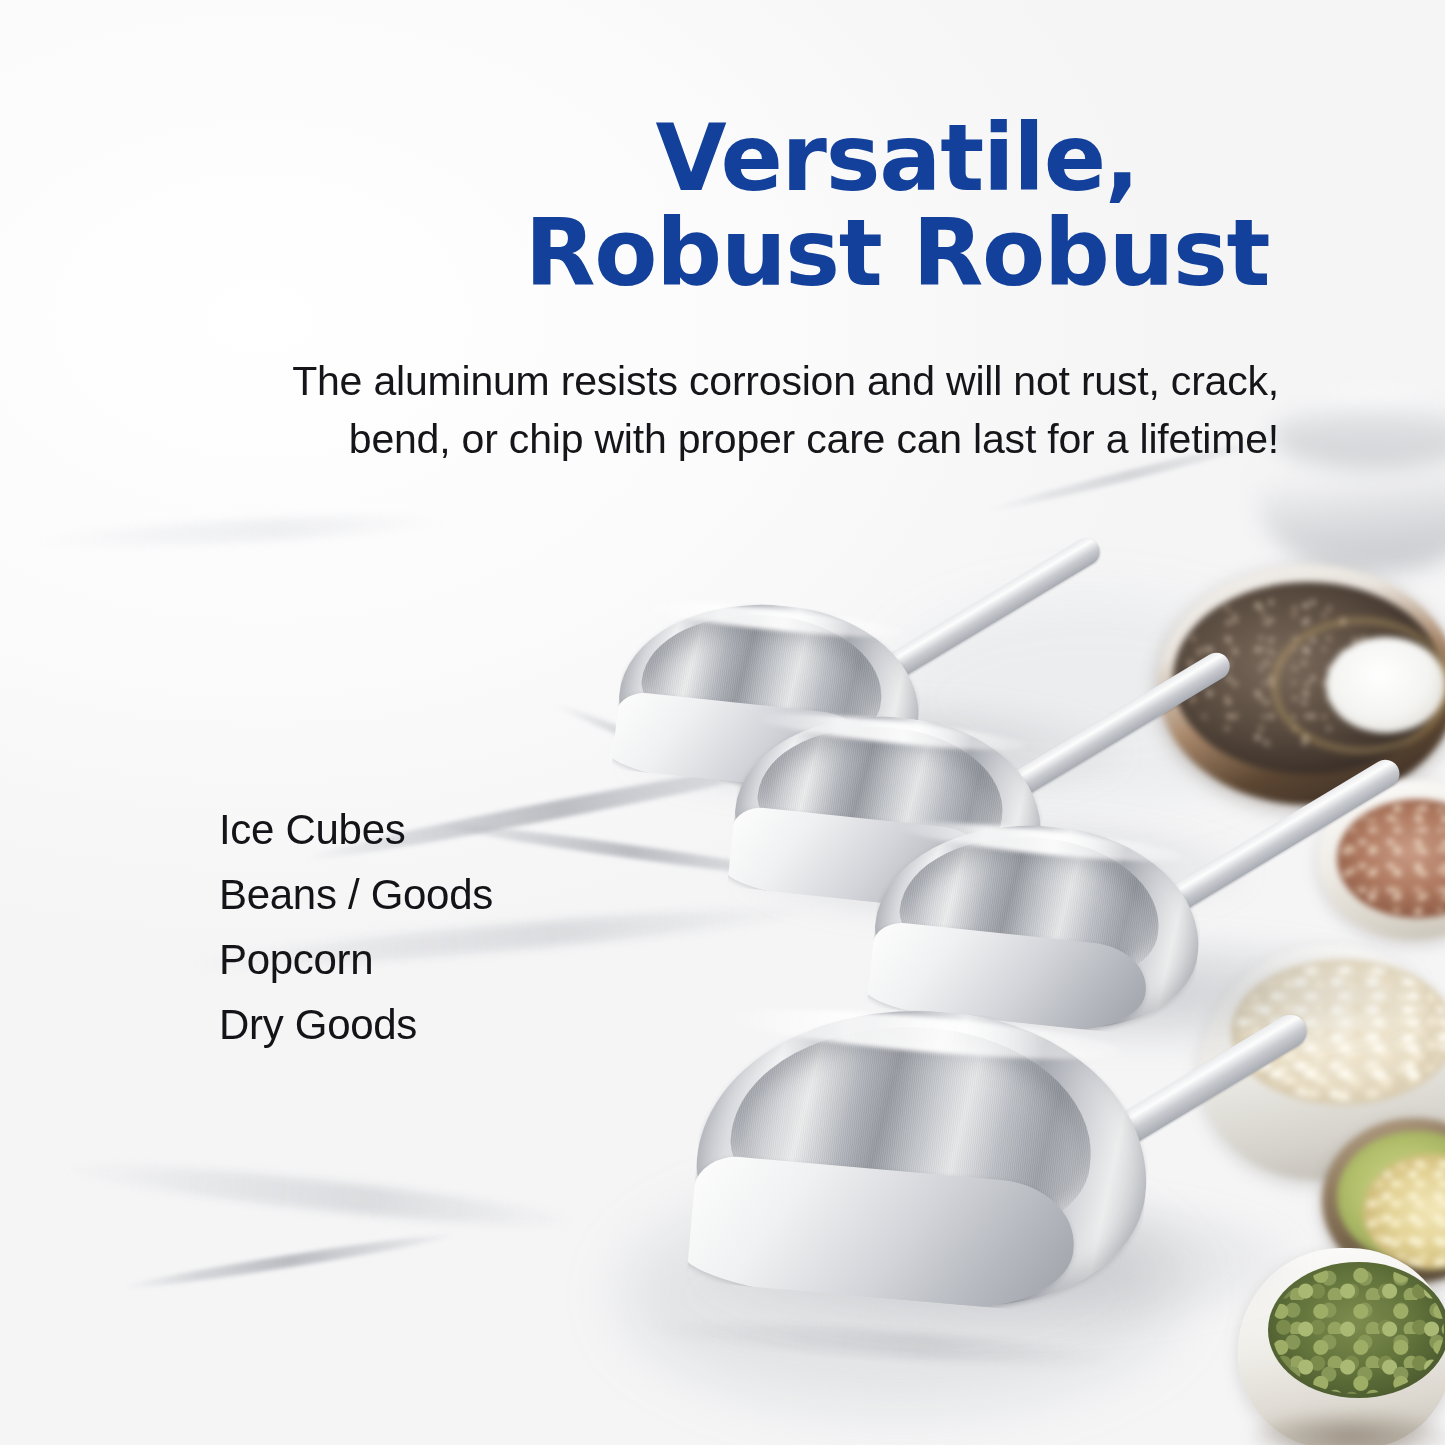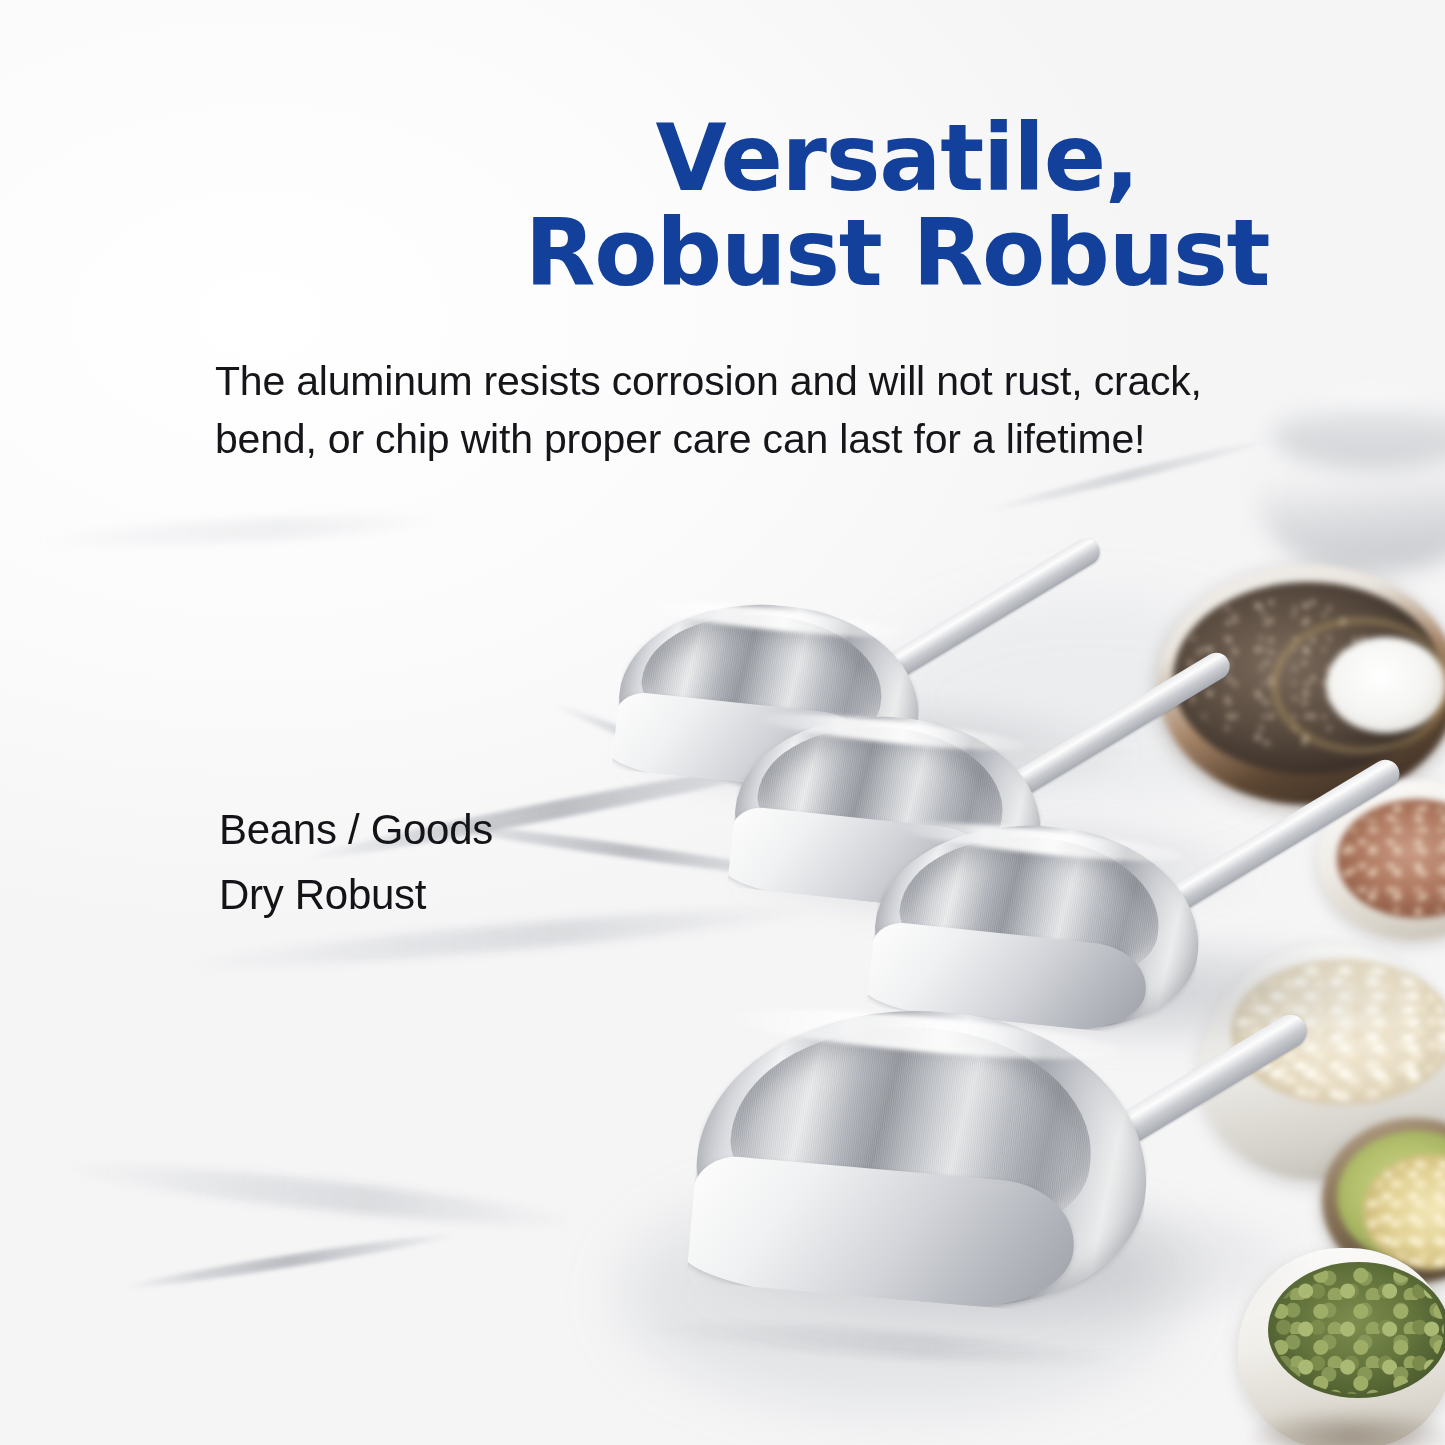--- a/index.html
+++ b/index.html
@@ -55,21 +55,21 @@
     color:#12409a;
     font-family:"DejaVu Sans", sans-serif;
     z-index:40;
   }
   .headline .l2 { display:block; }
 
   .subcopy {
     position:absolute;
     right:166px; top:352px;
     width:1064px;
-    text-align:left;
+    text-align:right;
     font-size:41px;
     line-height:1.42;
     color:#15151a;
     font-family:"Liberation Sans", sans-serif;
     letter-spacing:-.2px;
     z-index:40;
   }
 
   .perfect-head {
     position:absolute;
@@ -359,17 +359,19 @@
 
   <div class="headline">
     <span>Versatile,</span>
     <span class="l2">Robust Robust</span>
   </div>
 
   <div class="subcopy">The aluminum resists corrosion and will not rust, crack, bend, or chip with proper care can last for a lifetime!</div>
 
 
   <ul class="perfect-list">
+    <li>Ice Cubes</li>
     <li>Beans / Goods</li>
-    <li>Dry Robust</li>
+    <li>Popcorn</li>
+    <li>Dry Goods</li>
   </ul>
 
 </div>
 
 </body></html>

